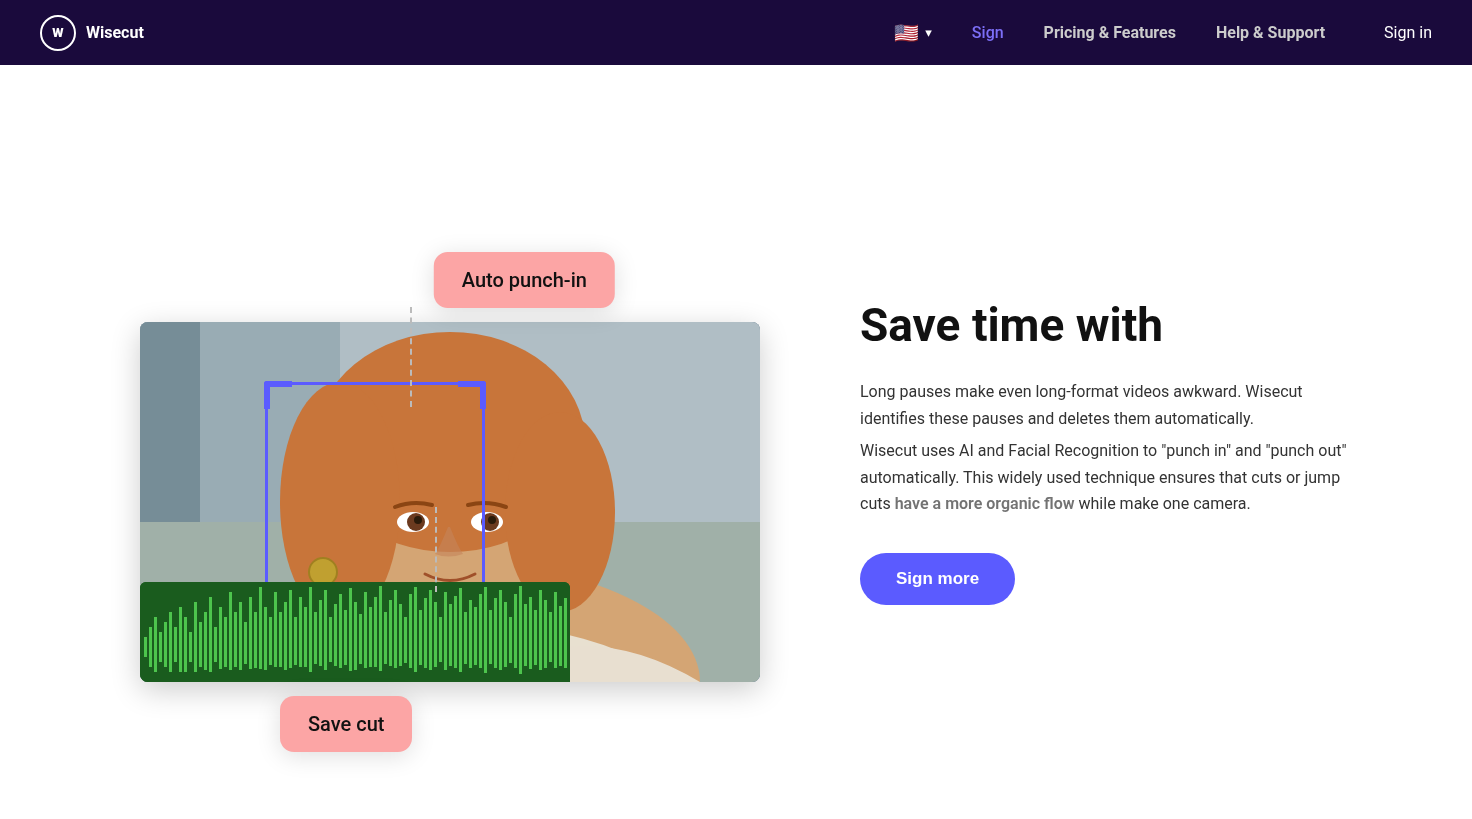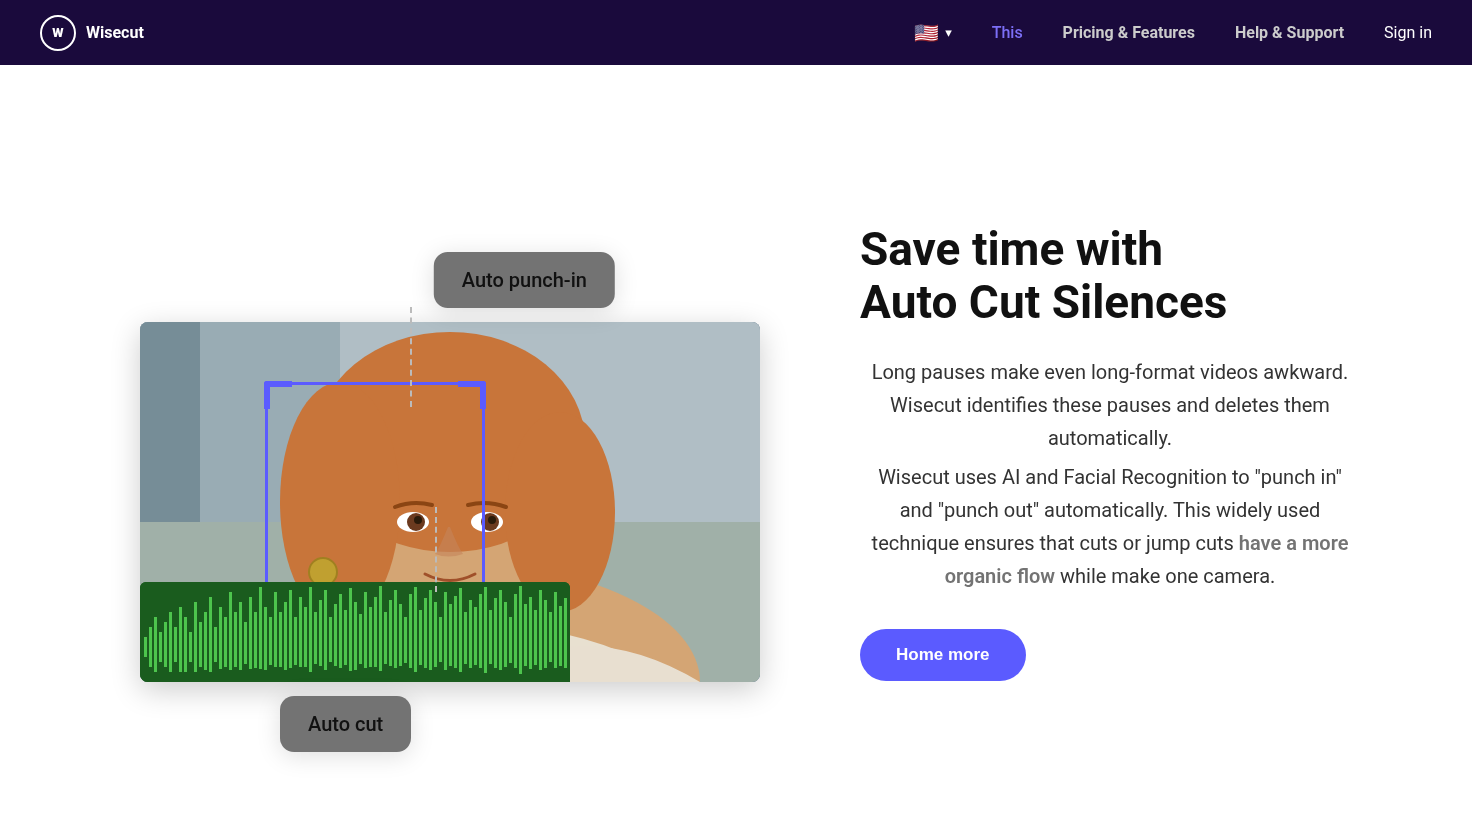--- a/index.html
+++ b/index.html
@@ -38,41 +38,42 @@
     }
     .nav-link.active {
       color: #7c6ff7;
       font-weight: 500;
     }
     .nav-signin {
       color: #fff;
       font-size: 16px;
       cursor: pointer;
       font-weight: 400;
+      margin-left: 19px;
     }
 
     
     .main {
       display: flex;
       align-items: center;
       padding: 60px 80px 40px 140px;
       gap: 60px;
       min-height: 754px;
     }
 
     
     .illustration-area {
       position: relative;
       width: 660px;
       flex-shrink: 0;
     }
 
     
     .tooltip-card {
-      background: #737373;
+      background: #fca5a5;
       border-radius: 14px;
       box-shadow: 0 4px 24px rgba(0,0,0,0.13);
       padding: 16px 28px;
       font-size: 20px;
       font-weight: 500;
       color: #111;
       display: inline-block;
       position: absolute;
       z-index: 10;
       white-space: nowrap;
@@ -101,25 +102,24 @@
       max-width: 500px;
     }
     .text-area h1 {
       font-size: 46px;
       font-weight: 700;
       color: #111;
       line-height: 1.15;
       margin-bottom: 28px;
     }
     .text-area p {
-      font-size: 20px;
+      font-size: 16px;
       color: #333;
       line-height: 1.65;
       margin-bottom: 6px;
-      text-align: center;
     }
     .text-area .link-text {
       color: #737373;
       font-weight: 600;
       text-decoration: none;
       cursor: pointer;
     }
     .learn-more-btn {
       display: inline-block;
       margin-top: 30px;
@@ -143,21 +143,21 @@
       W
     </div>
     <span style="color:#fff;font-size:16px;font-weight:700;">Wisecut</span>
   </a>
 
   <div class="nav-links">
     <div class="nav-lang">
       <span class="flag-emoji">🇺🇸</span>
       <span style="color:#fff;font-size:13px;">▾</span>
     </div>
-    <a href="#" class="nav-link active">This</a>
+    <a href="#" class="nav-link active">Sign</a>
     <a href="#" class="nav-link">Pricing &amp; Features</a>
     <a href="#" class="nav-link">Help &amp; Support</a>
     <span class="nav-signin">Sign in</span>
   </div>
 </nav>
 
 <div class="main">
 
   <div class="illustration-area">
 
@@ -313,30 +313,29 @@
             <rect x="419" y="24" width="3" height="60"></rect>
             <rect x="424" y="16" width="3" height="70"></rect>
           </g>
         </svg>
       </div>
     </div>
 
     <div style="position:absolute;left:295px;bottom:90px;width:1px;height:85px;border-left:2px dashed #bbb;z-index:2;"></div>
 
     <div class="tooltip-card" style="bottom:-70px;left:140px;">
-      <span>Auto cut</span>
+      <span>Save cut</span>
     </div>
 
   </div>
 
   <div class="text-area">
     <h1>
       <span>Save time with</span><br>
-      <span>Auto Cut Silences</span>
     </h1>
     <p>Long pauses make even long-format videos awkward. Wisecut identifies these pauses and deletes them automatically.</p>
     <p>
       <span>Wisecut uses AI and Facial Recognition to "punch in" and "punch out" automatically. This widely used technique ensures that cuts or jump cuts </span><a href="#" class="link-text">have a more organic flow</a><span> while make one camera.</span>
     </p>
-    <button class="learn-more-btn">Home more</button>
+    <button class="learn-more-btn">Sign more</button>
   </div>
 
 </div>
 
 </body></html>

